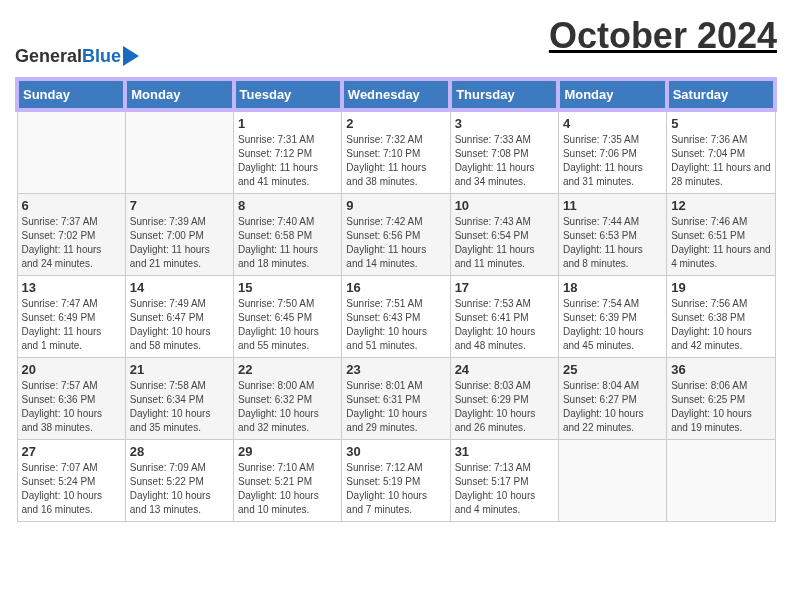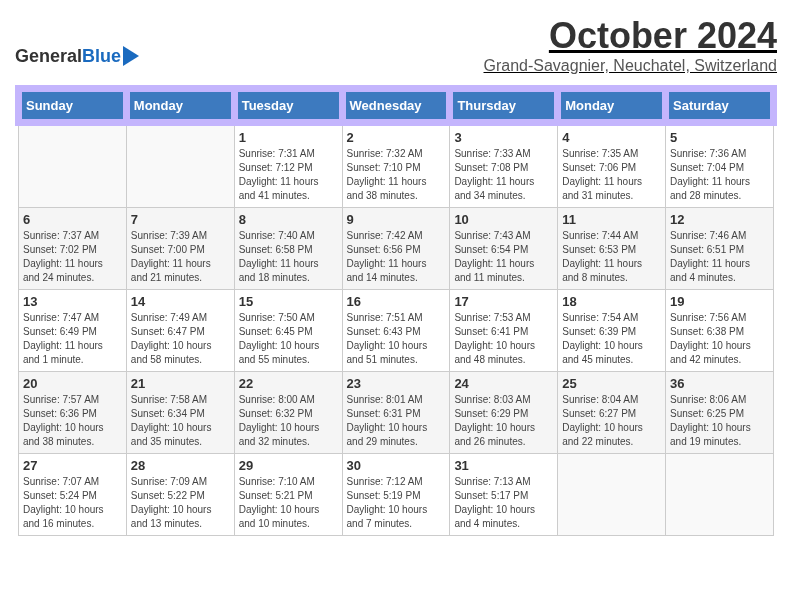--- a/index.html
+++ b/index.html
@@ -63,21 +63,21 @@
       border-collapse: collapse;
       font-size: 11px;
     }
     thead th {
       background-color: #3d7abf;
       color: #fff;
       padding: 6px 4px;
       text-align: left;
       font-size: 13px;
       font-weight: bold;
-      border: 7px solid #c4b5fd;
+      border: 4px solid #c4b5fd;
     }
     tbody td {
       border: 1px solid #ccc;
       padding: 4px;
       vertical-align: top;
       width: calc(100% / 7);
       min-height: 80px;
       background: #fff;
     }
     tbody tr:nth-child(even) td {
@@ -105,21 +105,20 @@
 <div class="header">
   <div class="logo">
     <div class="logo-text">
       <span class="logo-general">General</span>
       <span class="logo-blue">Blue</span>
       <div class="logo-arrow"></div>
     </div>
   </div>
   <div class="title-section">
     <div class="month-title">October 2024</div>
-    <div class="subtitle">Grand-Savagnier, Neuchatel, Switzerland</div>
   </div>
 </div>
 
 <table>
   <thead>
     <tr>
     <th>Sunday</th>
         <th>Monday</th>
         <th>Tuesday</th>
         <th>Wednesday</th>

